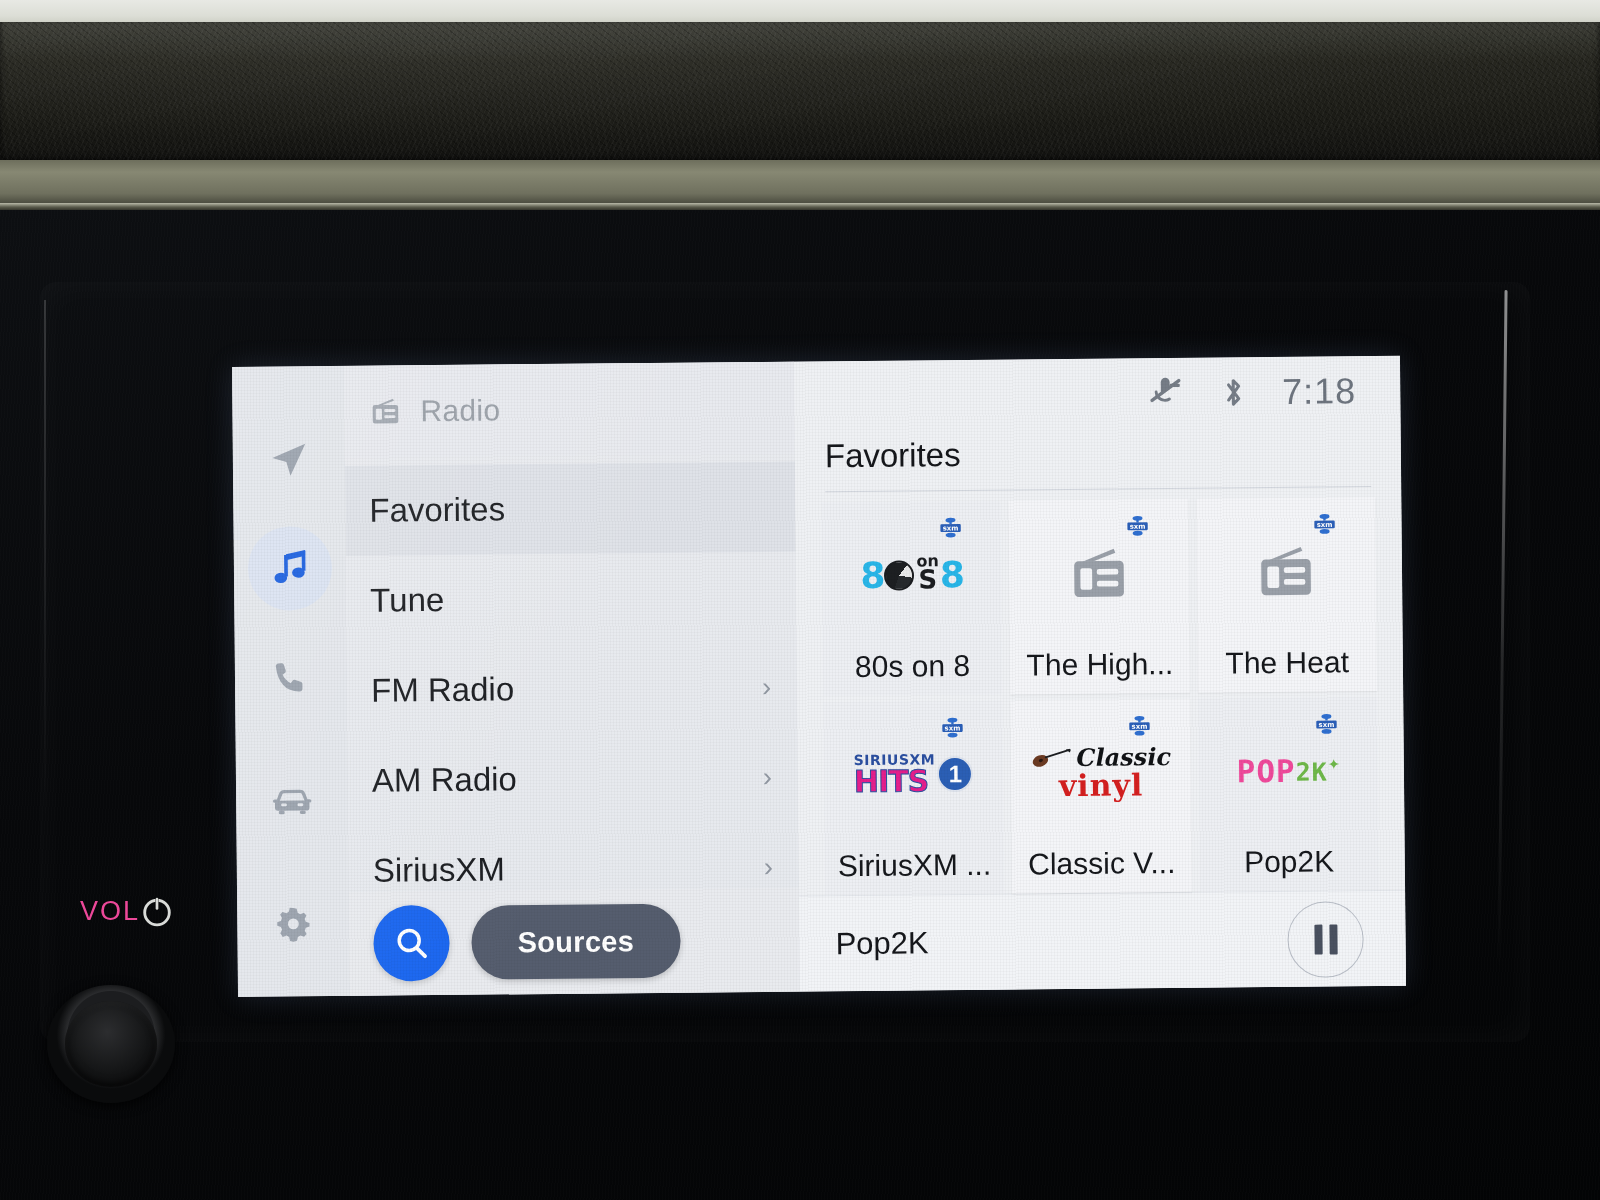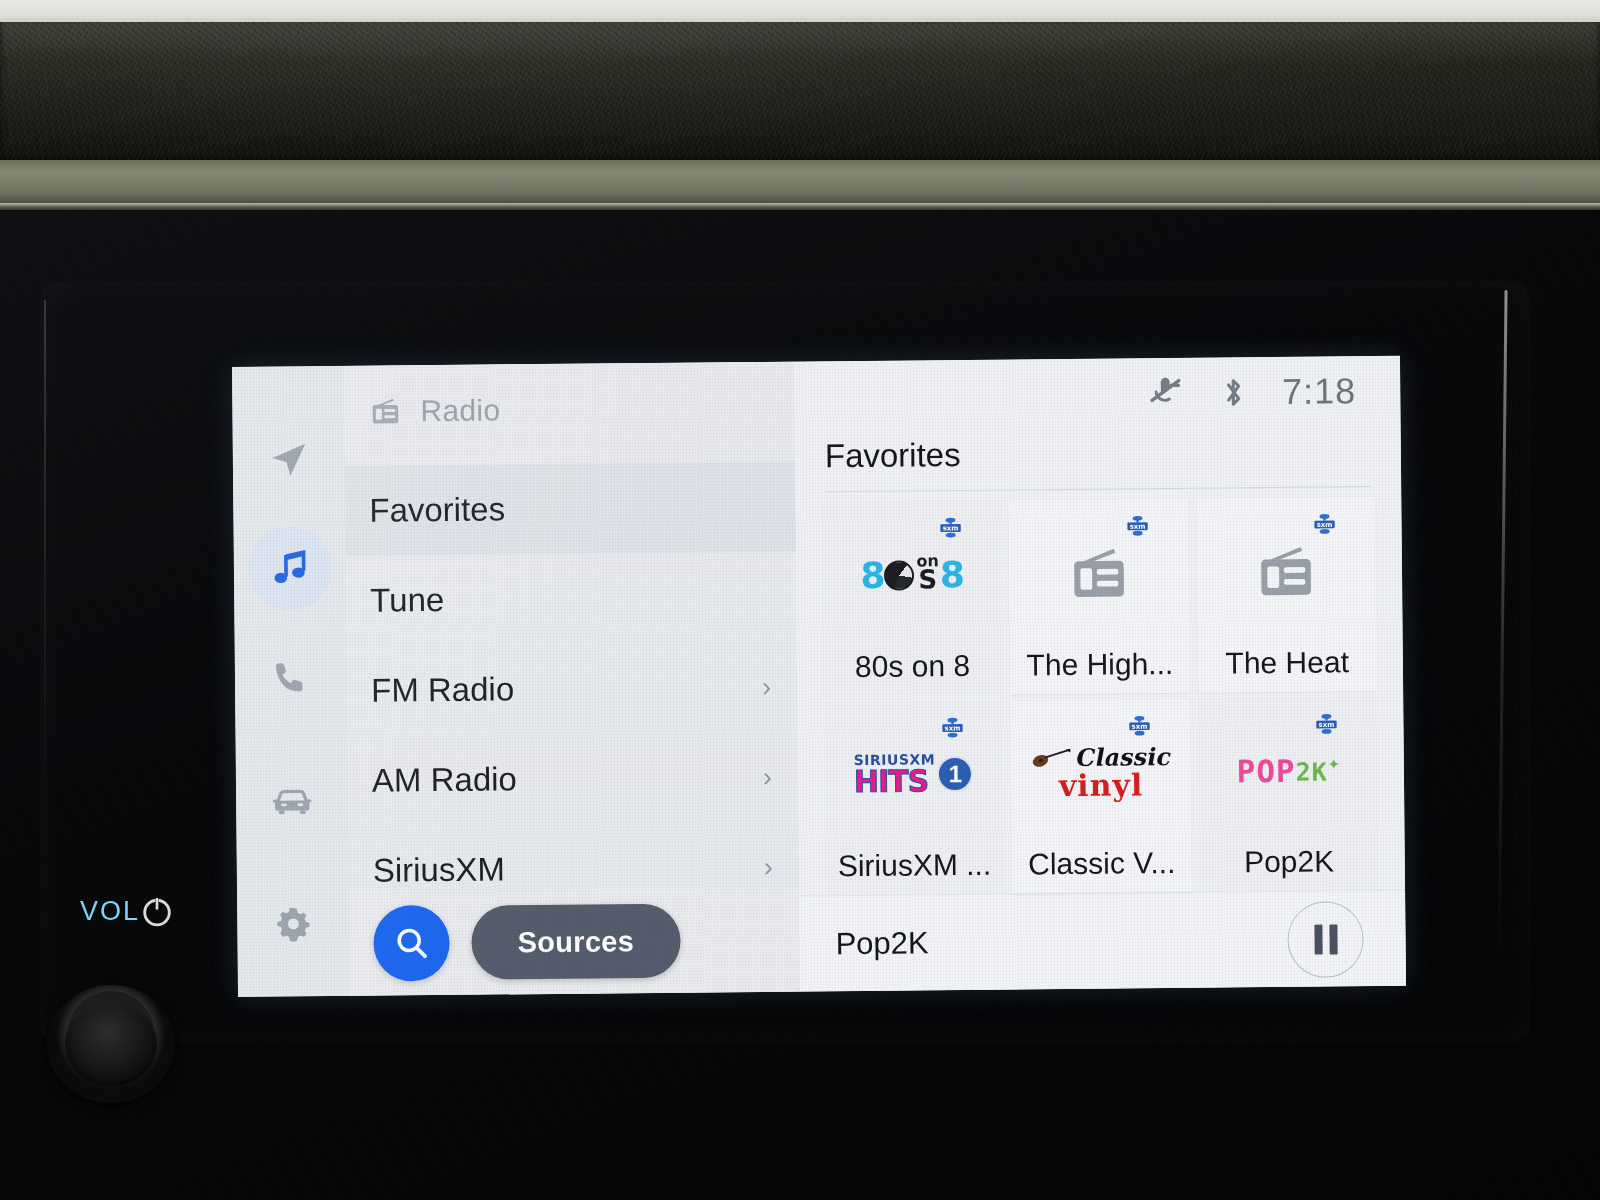--- a/index.html
+++ b/index.html
@@ -54,21 +54,21 @@
     background:linear-gradient(180deg, rgba(255,255,255,.16), rgba(255,255,255,0));
   }
   .bezel-inner-edge{
     position:absolute; left:40px; top:282px; width:1490px; height:760px;
     border-radius:16px;
     box-shadow: inset 0 0 40px rgba(255,255,255,.035);
   }
 
   
   .vol-label{
-    position:absolute; left:80px; top:896px; color:#7dd3fc; font-size:27px;
+    position:absolute; left:80px; top:896px; color:#ec4899; font-size:27px;
     letter-spacing:2px; font-family:"Liberation Sans", sans-serif; font-weight:400;
   }
   .power-icon{
     position:absolute; left:139px; top:893px; width:36px; height:36px;
   }
   .knob{
     position:absolute; left:47px; top:985px; width:128px; height:118px; border-radius:50%;
     background:
       radial-gradient(circle at 50% 42%, #1c1d1f 0 46%, #2a2b2d 47%, #0a0b0c 58%),
       conic-gradient(from 210deg, #e8e6e0, #8d8b86 18%, #3a3936 34%, #c9c7c1 52%, #6e6c68 70%, #efedE7 86%, #9a9893);

